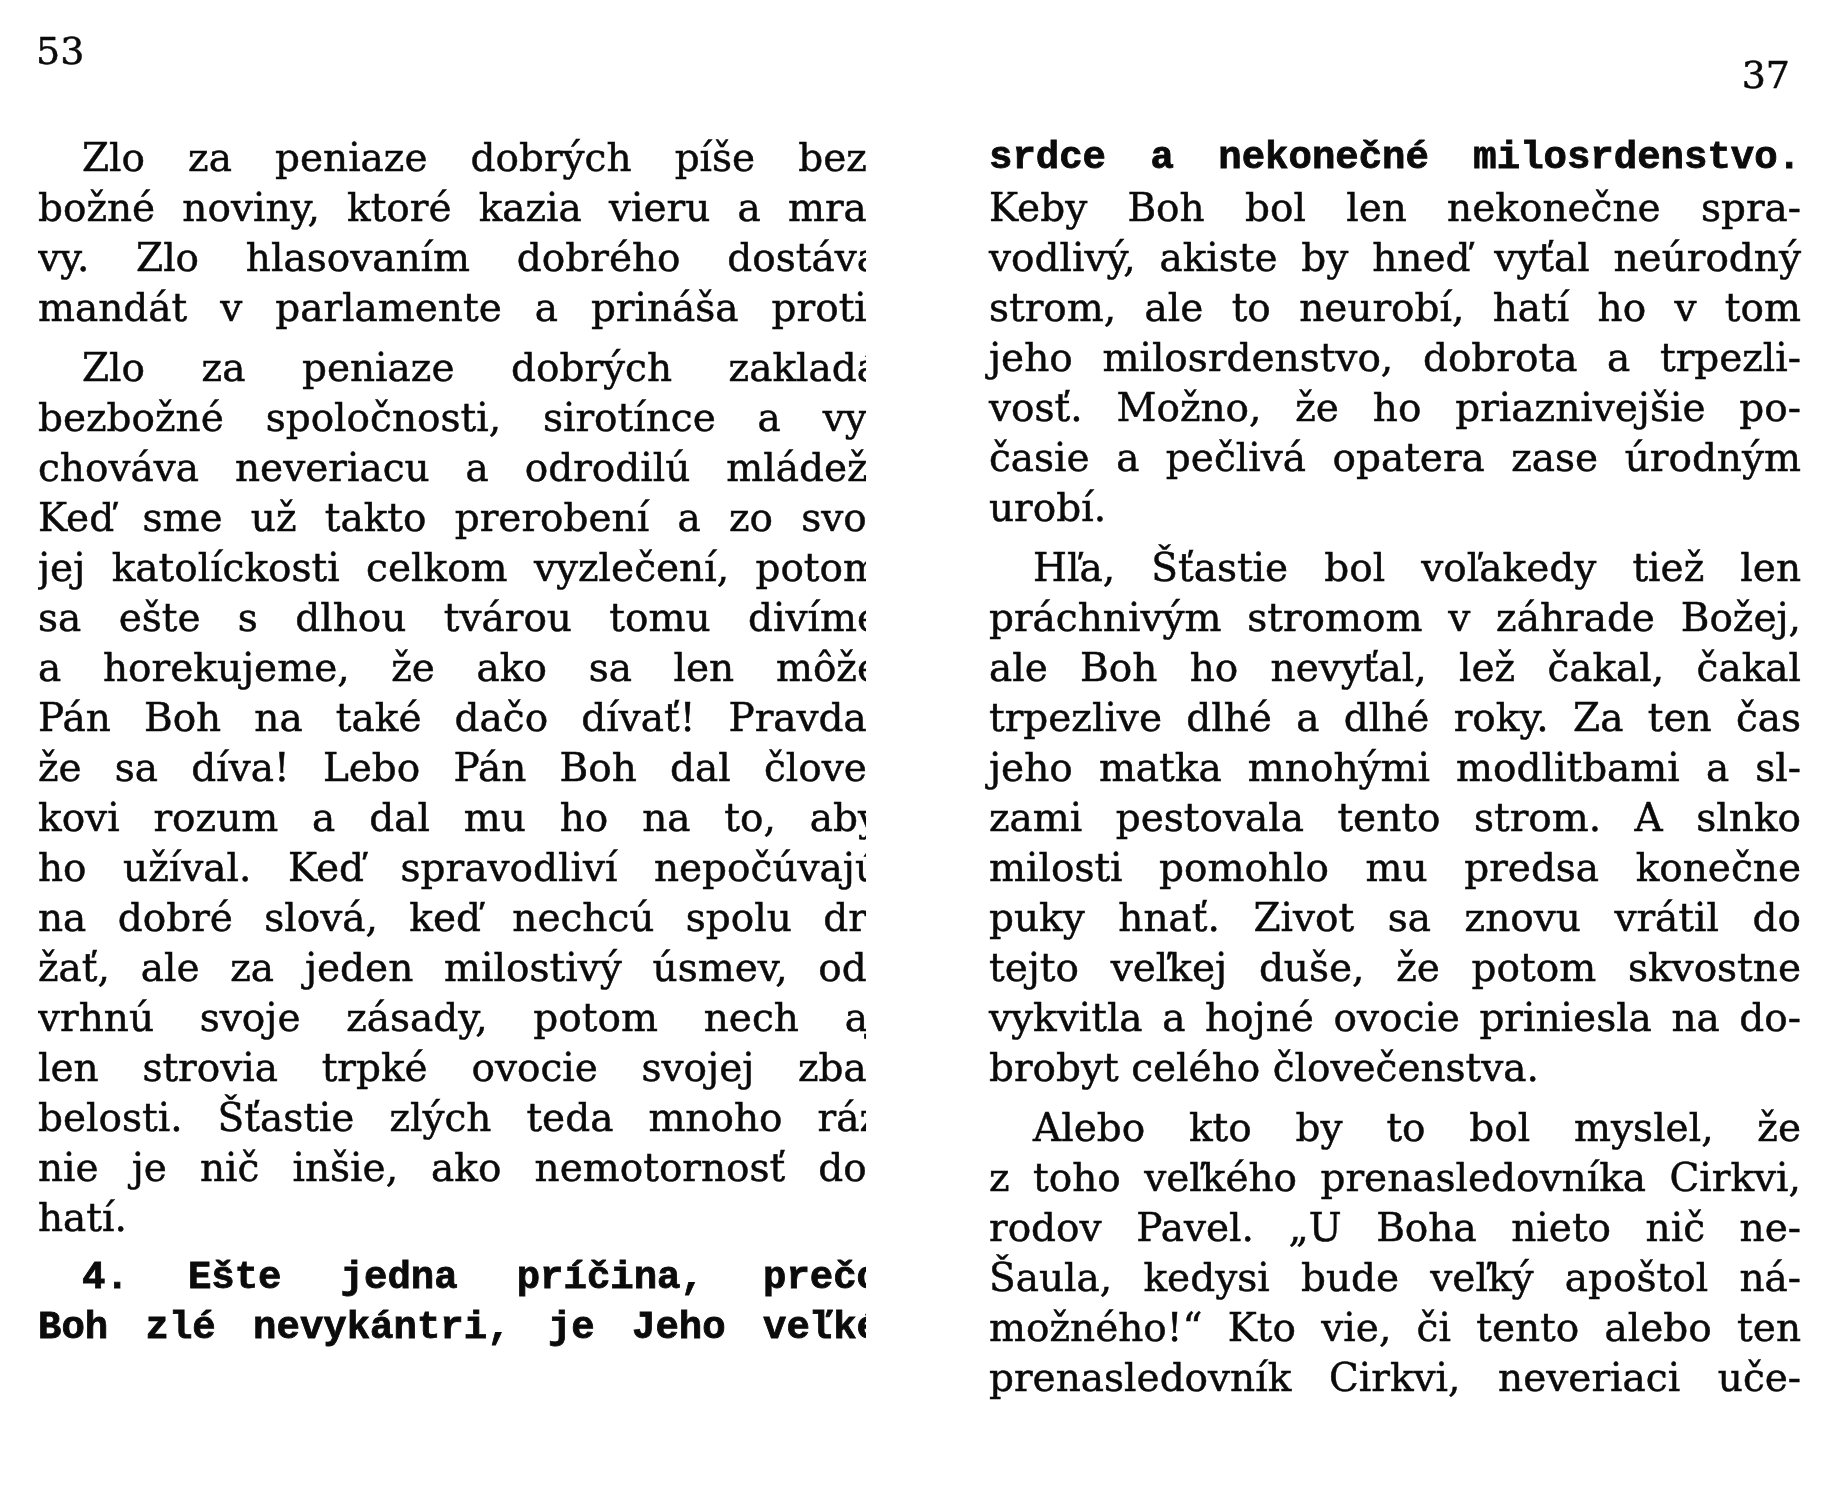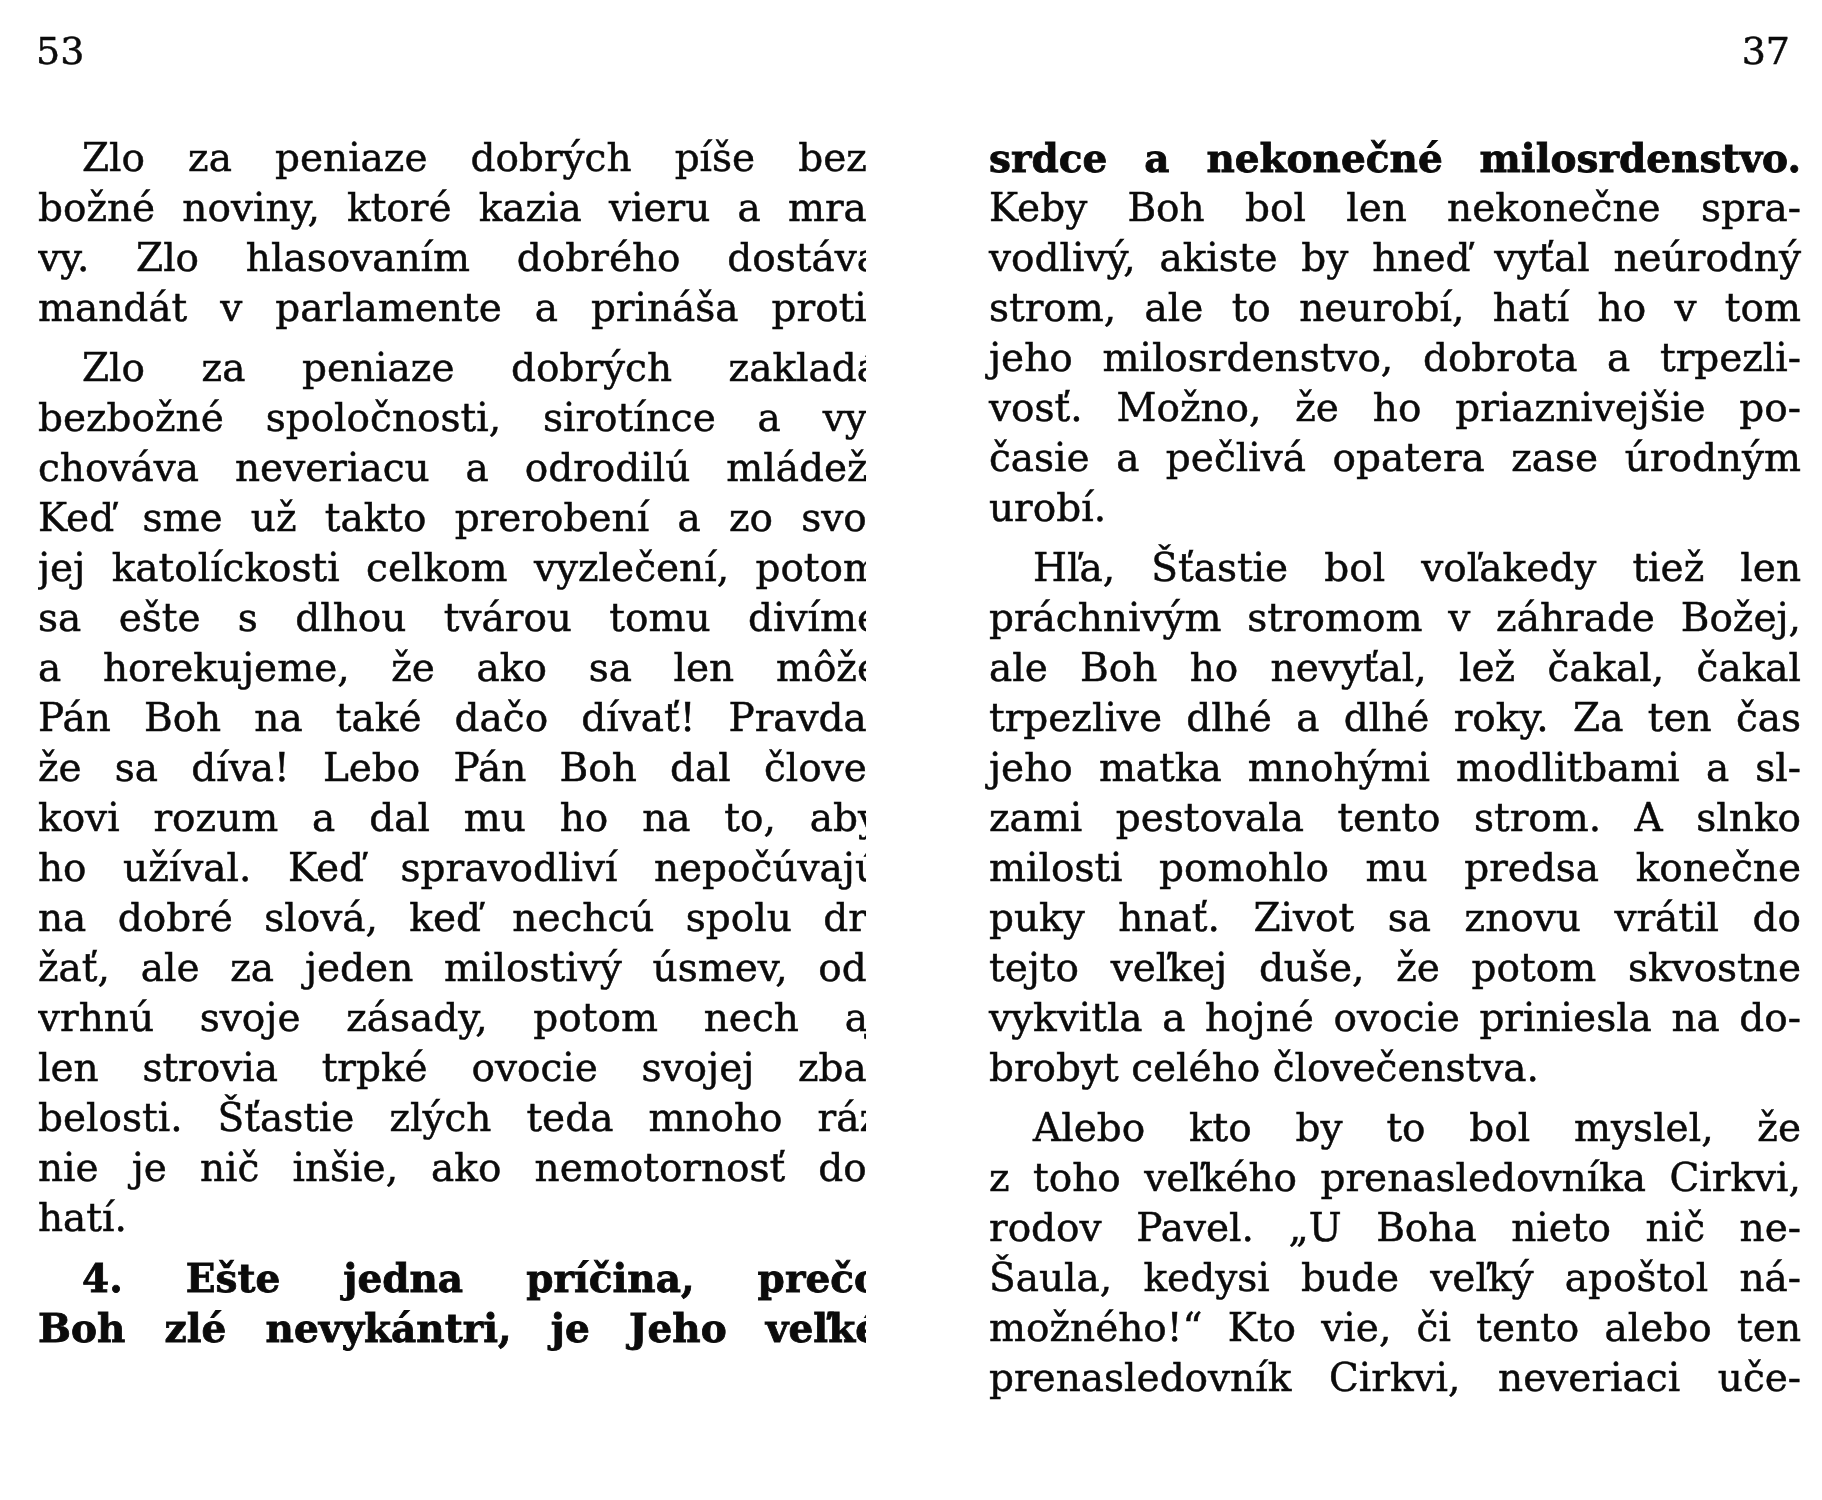--- a/index.html
+++ b/index.html
@@ -25,21 +25,21 @@
   .page.left  { left: 0;     width: 911px; }
   .page.right { left: 911px; width: 911px; }
 
   .page-number {
     position: absolute;
     top: 32px;
     font-size: 38px;
     line-height: 1;
   }
   .page.left  .page-number { left: 36px; }
-  .page.right .page-number { right: 32px; }
+  .page.right .page-number { right: 32px; margin-top: 24px; }
 
   .text-block {
     position: absolute;
     top: 133px;
   }
   .page.left  .text-block { left: 38px; width: 828px; overflow: hidden; }
   .page.right .text-block { left: 78px; width: 812px; }
 
   .paragraph + .paragraph { margin-top: 10px; }
 
@@ -50,21 +50,21 @@
   }
   .page.left  .line { width: 842px; }
   .page.right .line { width: 812px; }
 
   .line.just {
     text-align: justify;
     text-align-last: justify;
   }
   .line.indent { text-indent: 44px; }
 
-  .bold { font-weight: bold; -webkit-text-stroke: 0.8px #0b0b0b; }
+  .bold { font-weight: bold; font-family: Liberation Mono, monospace; -webkit-text-stroke: 0.8px #0b0b0b; }
 </style>
 </head>
 <body>
 
 <div class="spread">
 
   <section class="page left">
     <div class="page-number">53</div>
     <div class="text-block">
         <div class="paragraph">

